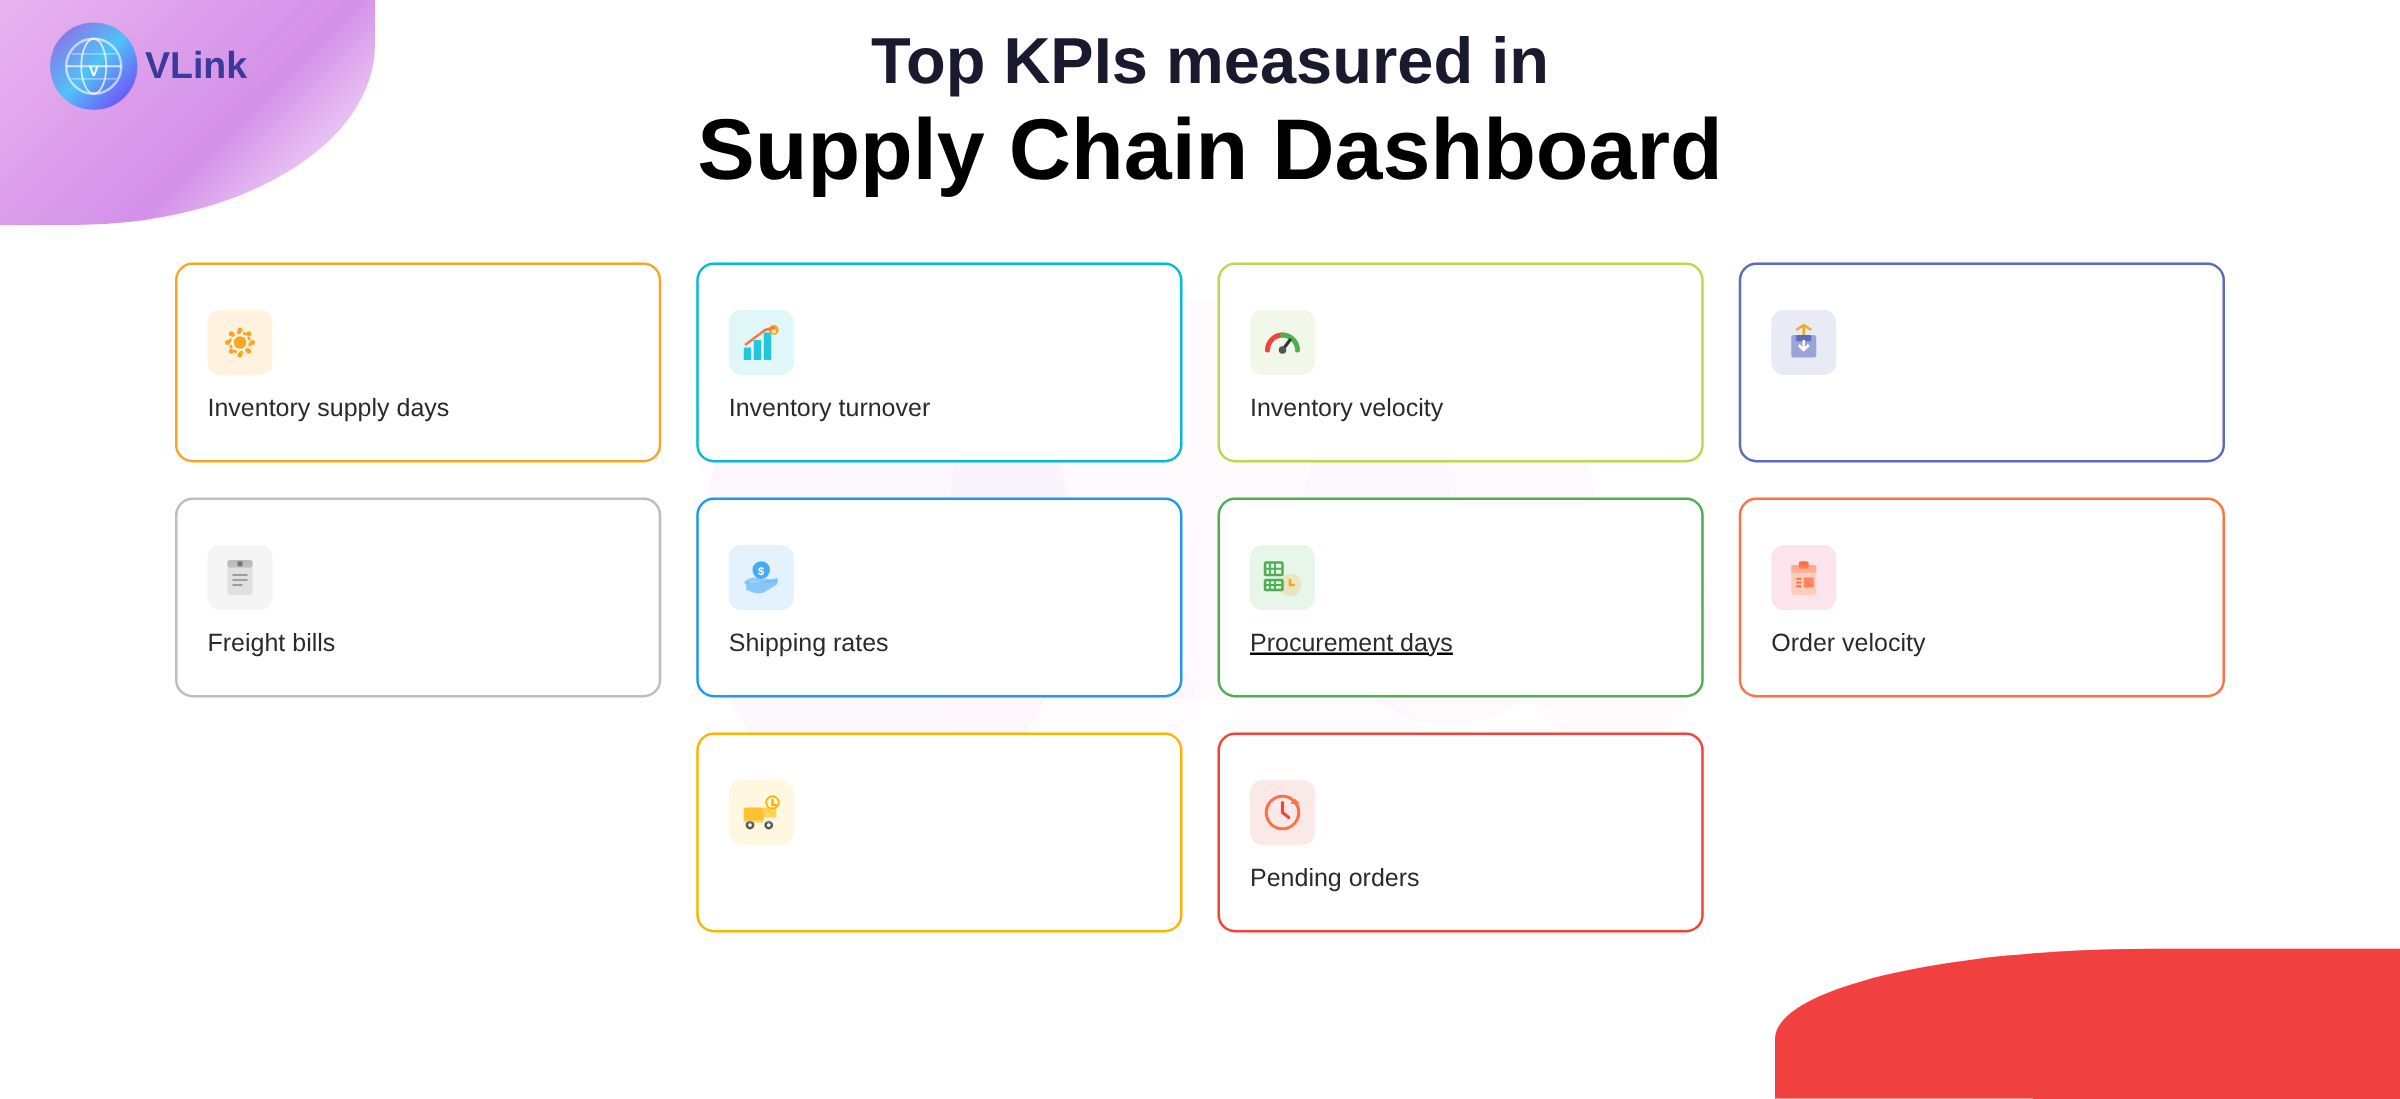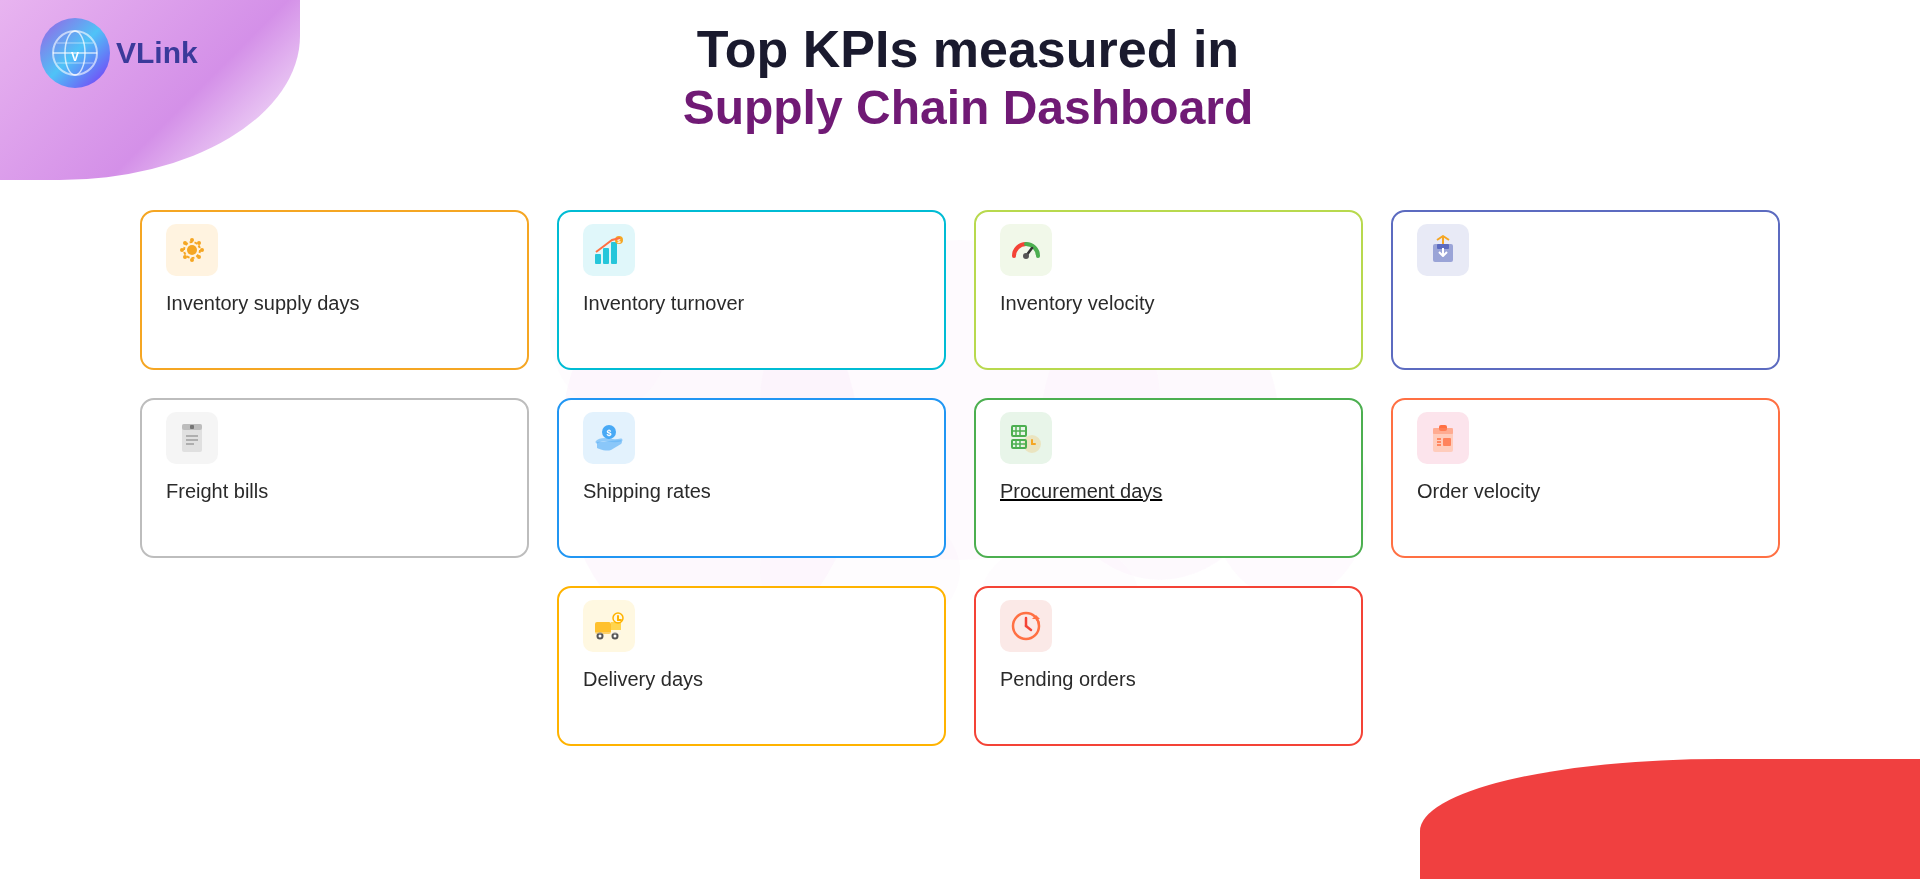--- a/index.html
+++ b/index.html
@@ -89,44 +89,44 @@
     }
 
     .header-title {
       font-size: 52px;
       font-weight: 900;
       color: #1a1a2e;
       line-height: 1.15;
     }
 
     .header-subtitle {
-      font-size: 48px;
+      font-size: 69px;
       font-weight: 900;
-      color: #701a75;
+      color: #000000;
       line-height: 1.15;
     }
 
     
     .grid-container {
       position: absolute;
       top: 210px;
       left: 140px;
       right: 140px;
       z-index: 5;
       display: grid;
       grid-template-columns: repeat(4, 1fr);
       grid-template-rows: repeat(3, auto);
       gap: 28px 28px;
     }
 
     
     .kpi-card {
       background: #ffffff;
       border-radius: 14px;
-      padding: 12px 24px 24px 24px;
+      padding: 36px 24px 24px 24px;
       min-height: 160px;
       position: relative;
       display: flex;
       flex-direction: column;
       gap: 14px;
       cursor: pointer;
       transition: box-shadow 0.2s;
     }
 
     .kpi-icon-wrapper {
@@ -356,21 +356,20 @@
         <circle cx="7" cy="26" r="3.5" fill="#555"></circle>
         <circle cx="7" cy="26" r="1.5" fill="white"></circle>
         <circle cx="22" cy="26" r="3.5" fill="#555"></circle>
         <circle cx="22" cy="26" r="1.5" fill="white"></circle>
         <rect x="2" y="22" width="26" height="2" fill="#f5f5f5" opacity="0.3"></rect>
         <line x1="25" y1="6" x2="25" y2="10" stroke="#ffb300" stroke-width="2" stroke-linecap="round"></line>
         <line x1="25" y1="10" x2="28" y2="10" stroke="#ffb300" stroke-width="2" stroke-linecap="round"></line>
         <circle cx="25" cy="8" r="5" fill="none" stroke="#ffb300" stroke-width="1.5"></circle>
       </svg>
     </div>
-    <div class="kpi-label">Delivery days</div>
   </div>
 
   <div class="kpi-card border-red row3-col3">
     <div class="kpi-icon-wrapper icon-bg-orange2">
       <svg class="icon-svg" viewBox="0 0 32 32" xmlns="http://www.w3.org/2000/svg">
         <circle cx="16" cy="16" r="13" fill="none" stroke="#ff7043" stroke-width="2.5"></circle>
         <line x1="16" y1="8" x2="16" y2="16" stroke="#f44336" stroke-width="2.5" stroke-linecap="round"></line>
         <line x1="16" y1="16" x2="21" y2="20" stroke="#f44336" stroke-width="2.5" stroke-linecap="round"></line>
         <path d="M26 8 C28 10 29 13 29 16" fill="none" stroke="#ff7043" stroke-width="2" stroke-linecap="round"></path>
         <polygon points="26,5 30,9 22,9" fill="#ff7043"></polygon>

